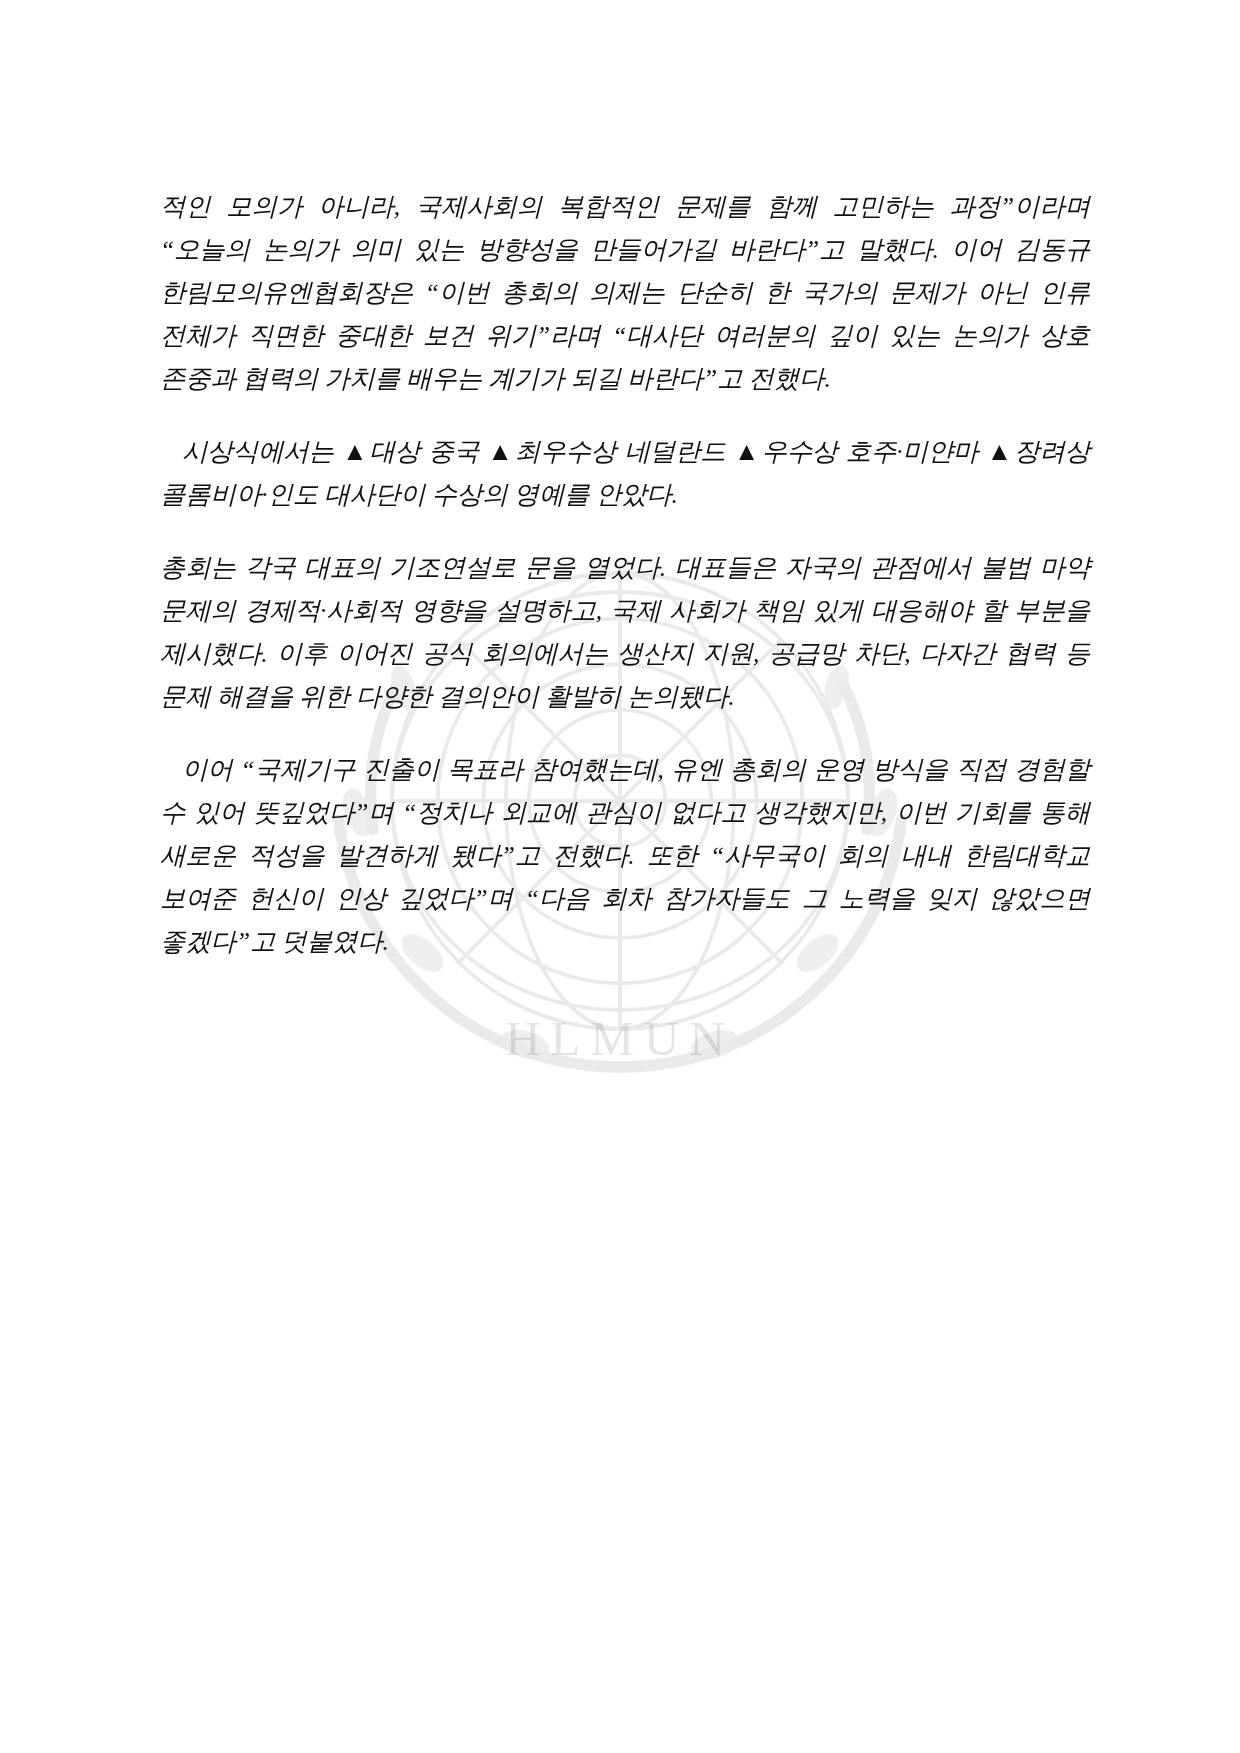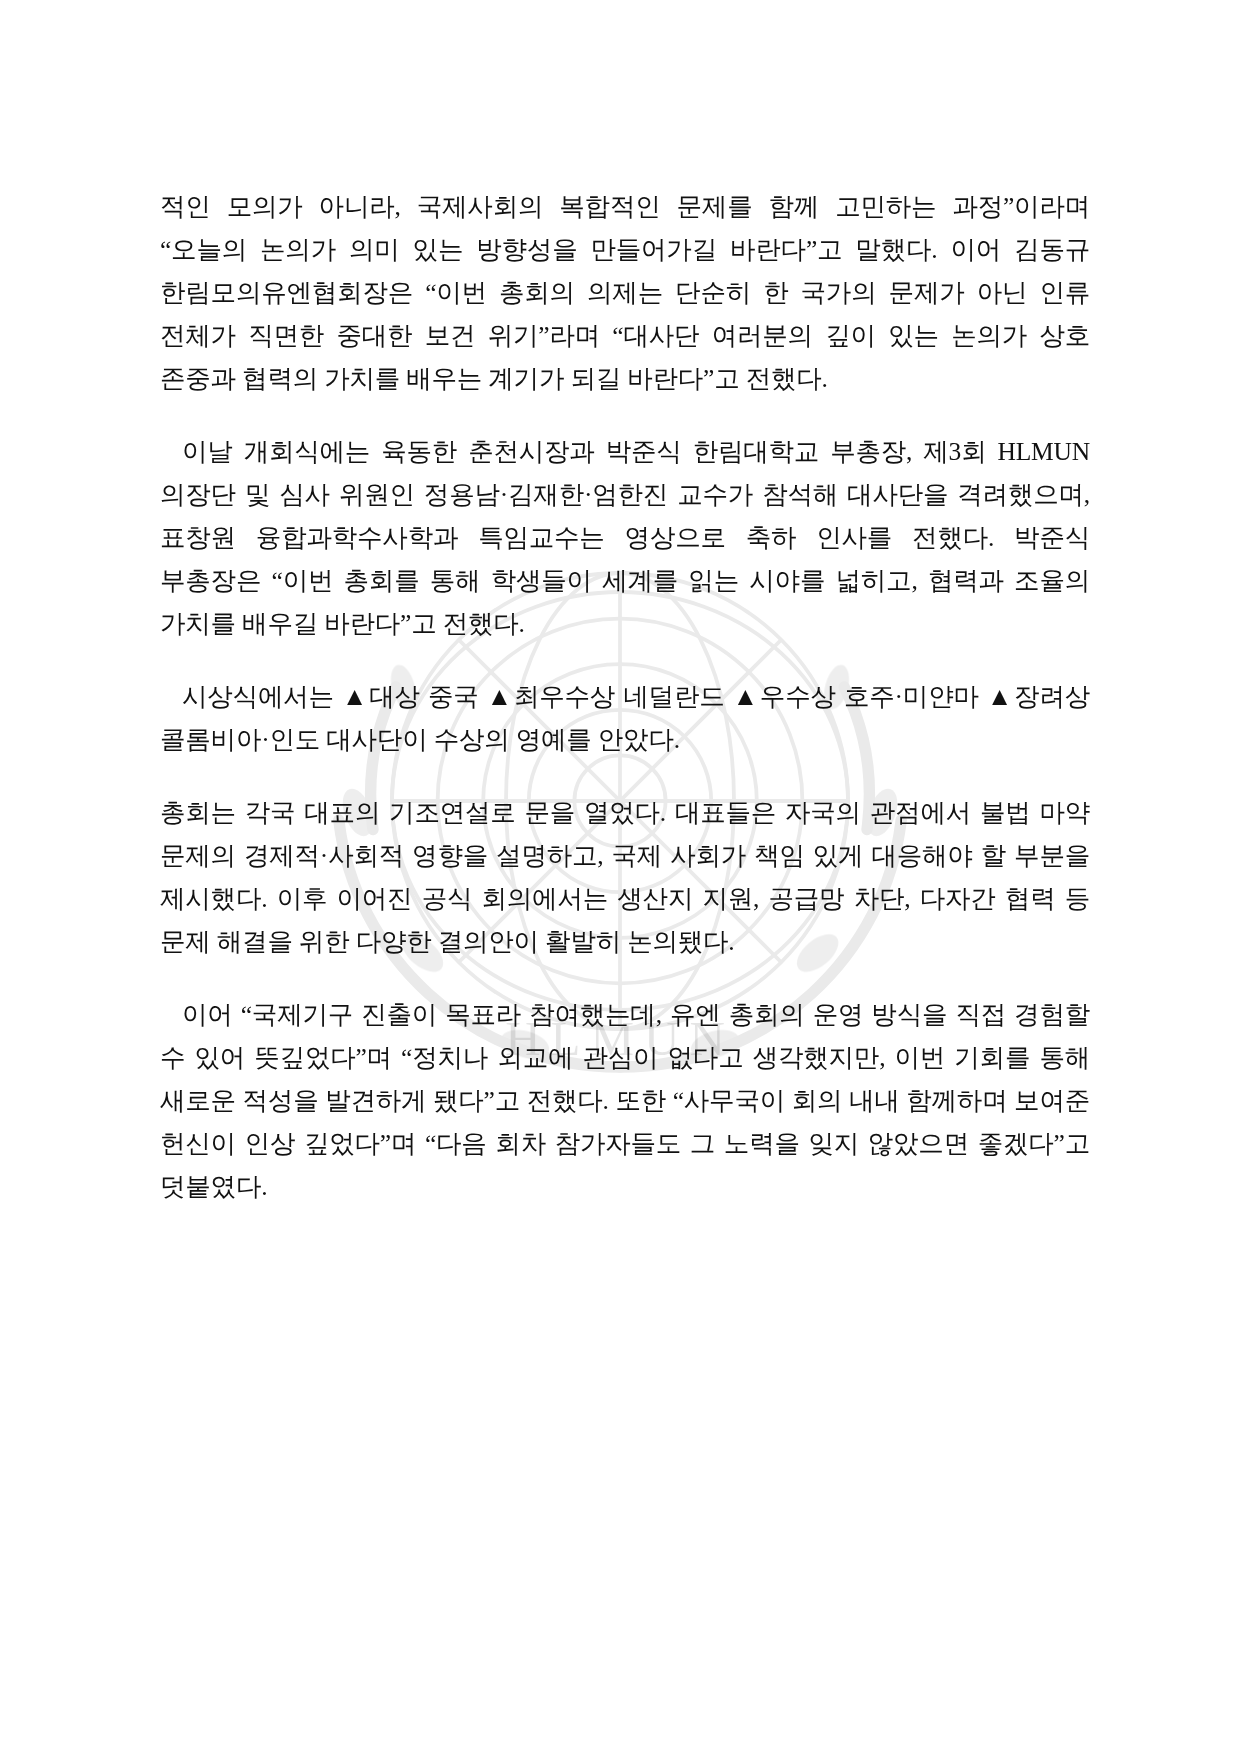--- a/index.html
+++ b/index.html
@@ -57,20 +57,21 @@
 
   p.para {
     margin: 0 0 30px 0;
     font-size: 25.5px;
     line-height: 43px;
     color: #111111;
     text-align: justify;
     text-justify: inter-word;
     word-break: keep-all;
     letter-spacing: -0.2px;
+    font-style: italic;
   }
   p.para.indent {
     text-indent: 22px;
   }
   p.para:last-child {
     margin-bottom: 0;
   }
 </style>
 </head>
 <body>
@@ -108,19 +109,18 @@
         <ellipse cx="86" cy="130" rx="6" ry="12" transform="rotate(-15 86 130)"></ellipse>
         <ellipse cx="314" cy="130" rx="6" ry="12" transform="rotate(15 314 130)"></ellipse>
       </g>
     </svg>
   </div>
 
   <div class="watermark-text">HLMUN</div>
 
   <div class="content">
     <p class="para">적인 모의가 아니라, 국제사회의 복합적인 문제를 함께 고민하는 과정”이라며 “오늘의 논의가 의미 있는 방향성을 만들어가길 바란다”고 말했다. 이어 김동규 한림모의유엔협회장은 “이번 총회의 의제는 단순히 한 국가의 문제가 아닌 인류 전체가 직면한 중대한 보건 위기”라며 “대사단 여러분의 깊이 있는 논의가 상호 존중과 협력의 가치를 배우는 계기가 되길 바란다”고 전했다.</p>
-    <p class="para indent">이날 개회식에는 육동한 춘천시장과 박준식 한림대학교 부총장, 제3회 HLMUN 의장단 및 심사 위원인 정용남·김재한·엄한진 교수가 참석해 대사단을 격려했으며, 표창원 융합과학수사학과 특임교수는 영상으로 축하 인사를 전했다. 박준식 부총장은 “이번 총회를 통해 학생들이 세계를 읽는 시야를 넓히고, 협력과 조율의 가치를 배우길 바란다”고 전했다.</p>
     <p class="para indent">시상식에서는 ▲대상 중국 ▲최우수상 네덜란드 ▲우수상 호주·미얀마 ▲장려상 콜롬비아·인도 대사단이 수상의 영예를 안았다.</p>
     <p class="para">총회는 각국 대표의 기조연설로 문을 열었다. 대표들은 자국의 관점에서 불법 마약 문제의 경제적·사회적 영향을 설명하고, 국제 사회가 책임 있게 대응해야 할 부분을 제시했다. 이후 이어진 공식 회의에서는 생산지 지원, 공급망 차단, 다자간 협력 등 문제 해결을 위한 다양한 결의안이 활발히 논의됐다.</p>
-    <p class="para indent">이어 “국제기구 진출이 목표라 참여했는데, 유엔 총회의 운영 방식을 직접 경험할 수 있어 뜻깊었다”며 “정치나 외교에 관심이 없다고 생각했지만, 이번 기회를 통해 새로운 적성을 발견하게 됐다”고 전했다. 또한 “사무국이 회의 내내 함께하며 보여준 헌신이 인상 깊었다”며 “다음 회차 참가자들도 그 노력을 잊지 않았으면 좋겠다”고 덧붙였다.</p>
+    <p class="para indent">이어 “국제기구 진출이 목표라 참여했는데, 유엔 총회의 운영 방식을 직접 경험할 수 있어 뜻깊었다”며 “정치나 외교에 관심이 없다고 생각했지만, 이번 기회를 통해 새로운 적성을 발견하게 됐다”고 전했다. 또한 “사무국이 회의 내내 한림대학교 보여준 헌신이 인상 깊었다”며 “다음 회차 참가자들도 그 노력을 잊지 않았으면 좋겠다”고 덧붙였다.</p>
   </div>
 
 </div>
 
 </body></html>

